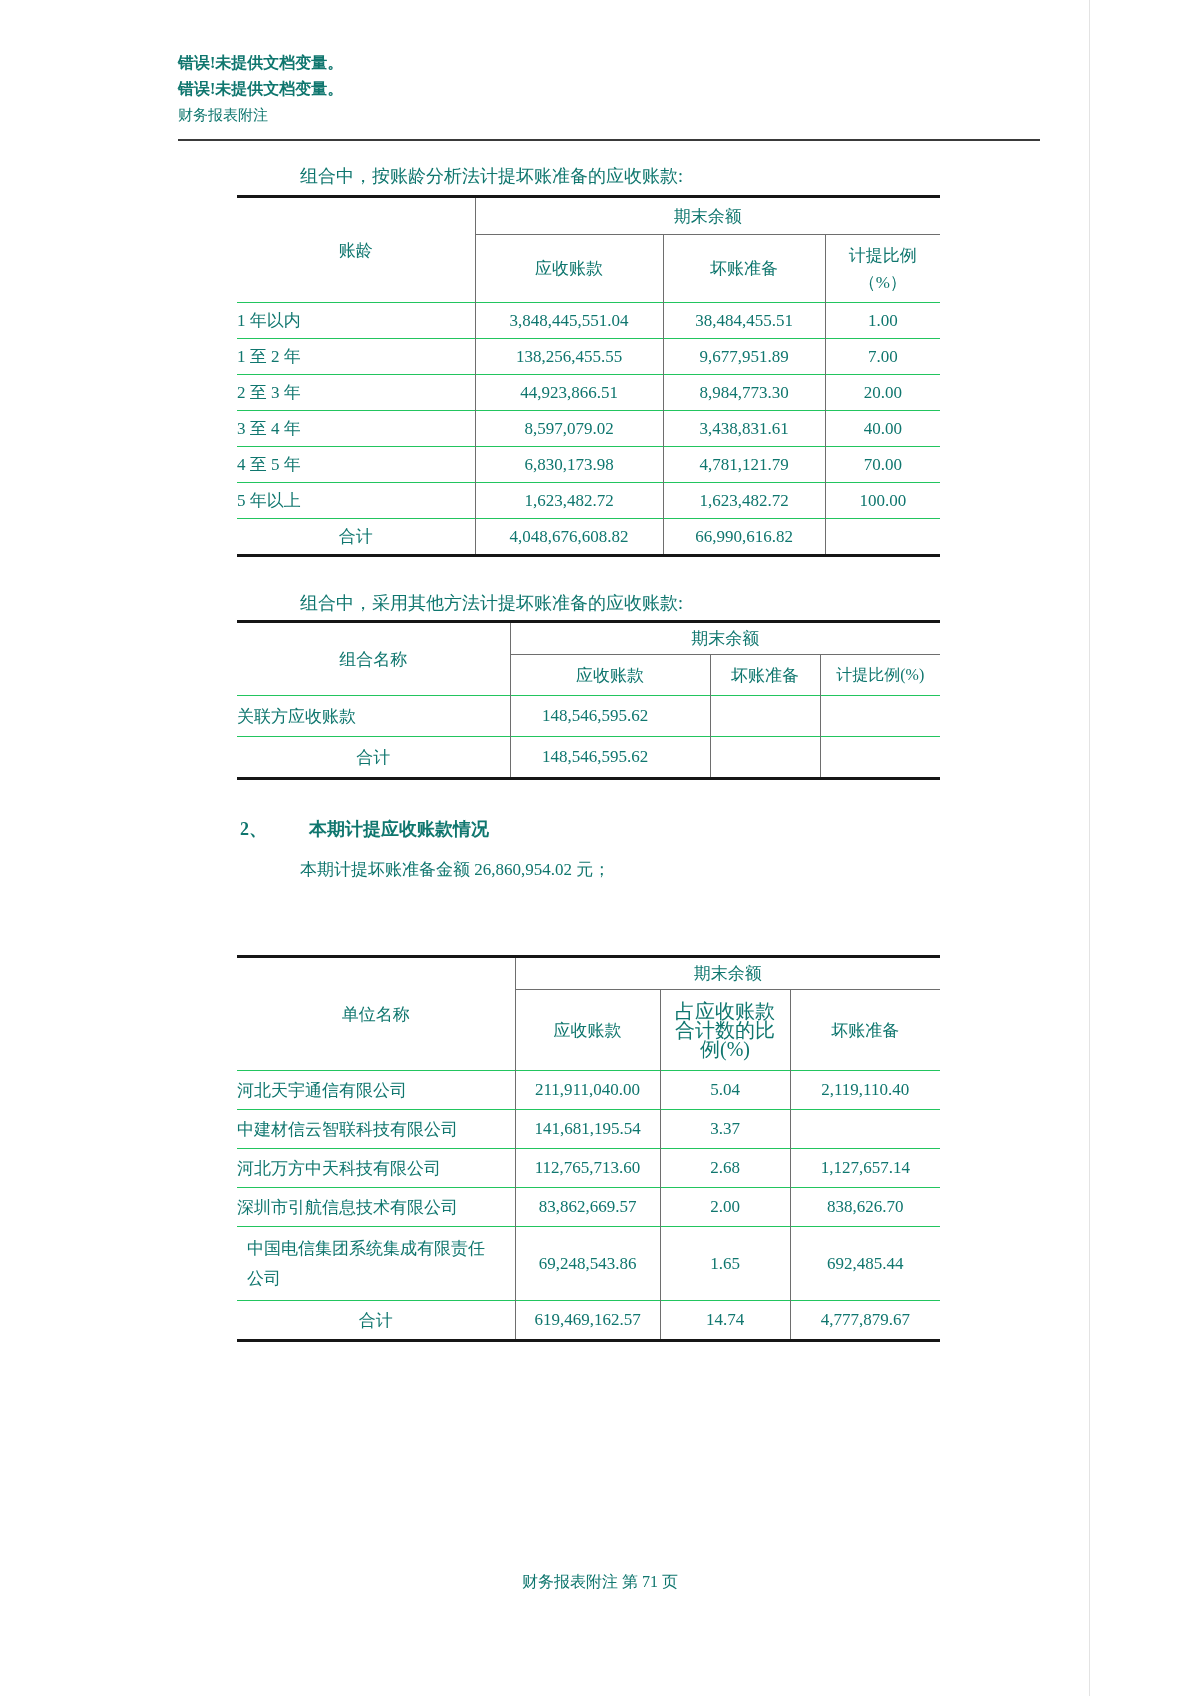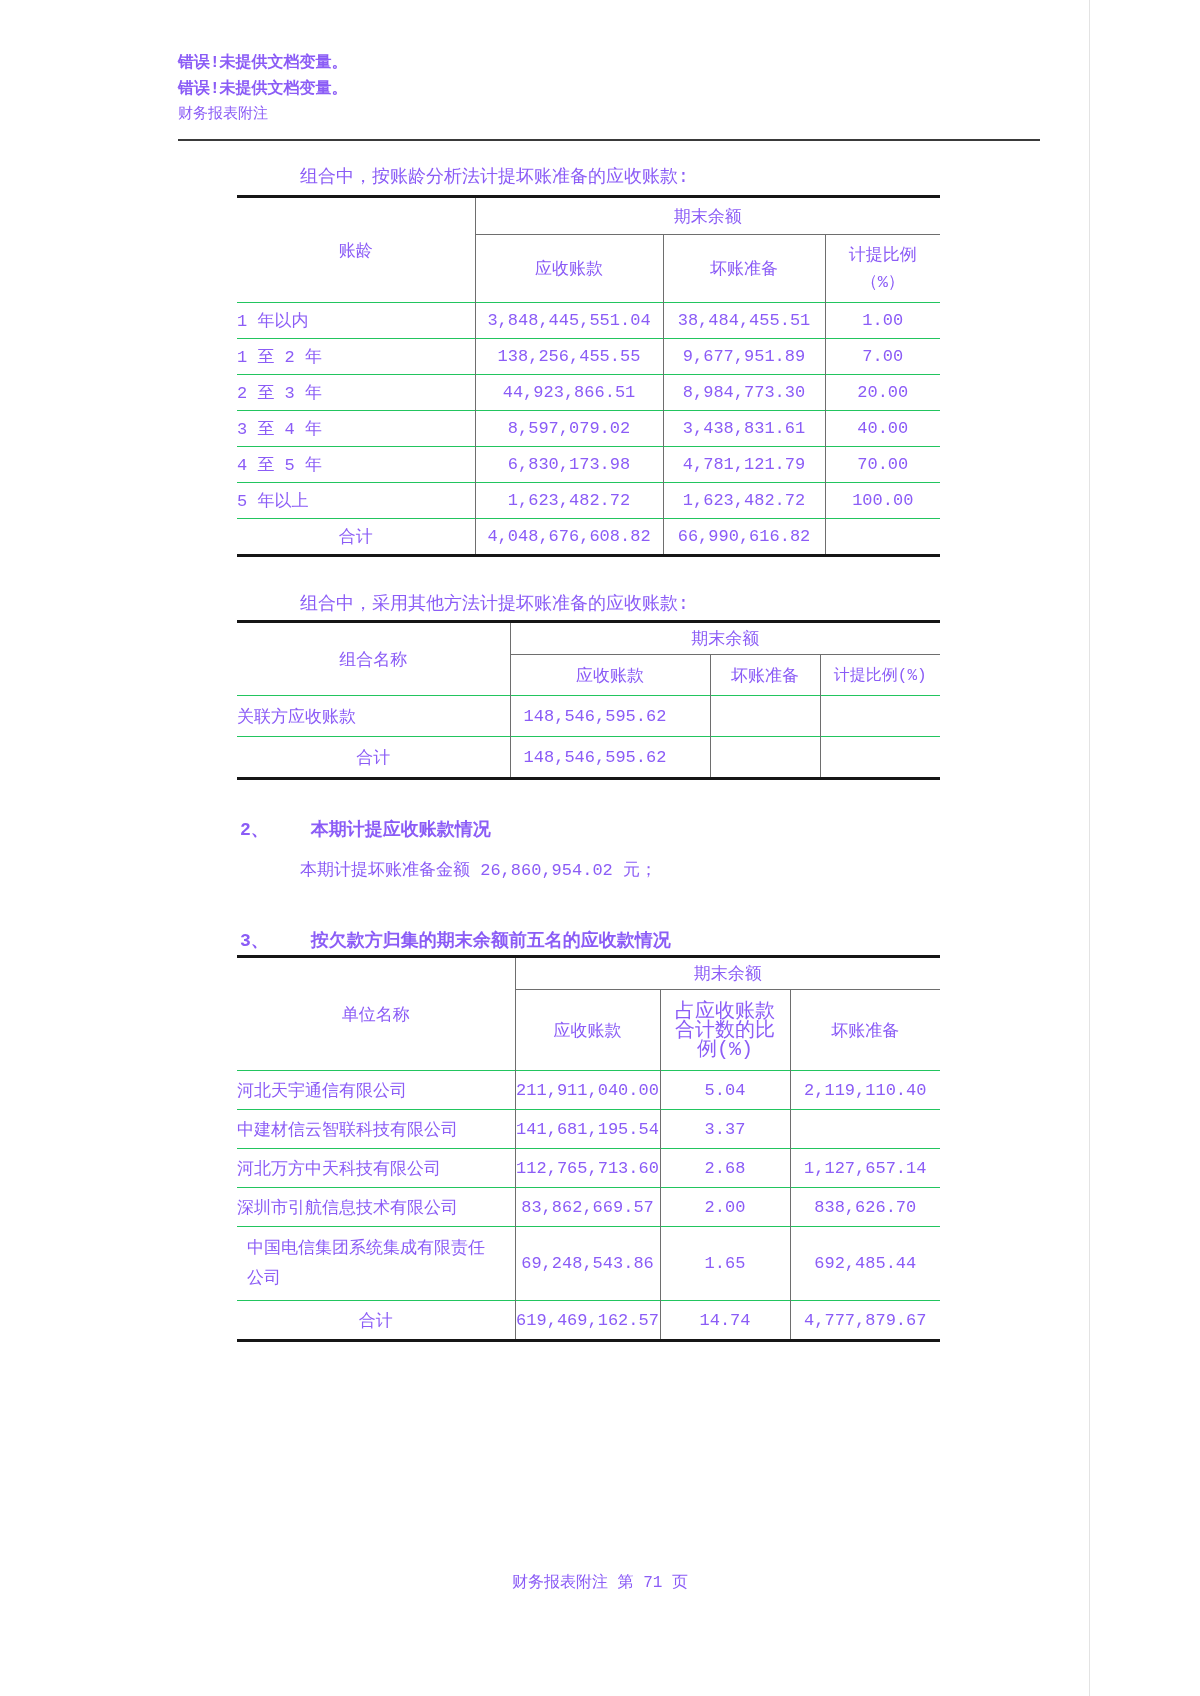--- a/index.html
+++ b/index.html
@@ -1,22 +1,22 @@
 <!DOCTYPE html>
 <html><head>
 <meta charset="utf-8">
 <style>
   html,body { margin:0; padding:0; background:#ffffff; }
   .page {
     position:relative;
     width:1089px; height:1696px;
     background:#ffffff;
     outline:1px solid #e3e3e3;
-    font-family:Liberation Mono, monospace;
-    color:#8b5cf6;
+    font-family:Liberation Serif, serif;
+    color:#0f766e;
     overflow:hidden;
   }
   
   .doc-header { position:absolute; left:178px; top:50px; }
   .doc-header .hline { font-size:16px; font-weight:bold; line-height:26px; }
   .doc-header .hline3 { font-size:15px; font-weight:normal; line-height:26px; }
   .header-rule { position:absolute; left:178px; top:139px; width:862px; height:2px; background:#3a3a3a; }
 
   
   .tbl-title { position:absolute; left:300px; font-size:18px; }
@@ -168,23 +168,20 @@
       <td class="ctr vline"></td>
     </tr>
   </tbody>
     </table>
 
   <div class="sec-head" style="top:817px;">
     <span>2、</span><span class="sec-title">本期计提应收账款情况</span>
   </div>
   <div class="sec-body" style="top:858px;">本期计提坏账准备金额 26,860,954.02 元；</div>
 
-  <div class="sec-head" style="top:928px;">
-    <span>3、</span><span class="sec-title">按欠款方归集的期末余额前五名的应收款情况</span>
-  </div>
 
   <table class="t t3" style="top:955px;">
     <colgroup>
       <col style="width:278px">
         <col style="width:145px">
         <col style="width:130px">
         <col style="width:150px">
     </colgroup>
     <tbody>
         <tr class="grow">

